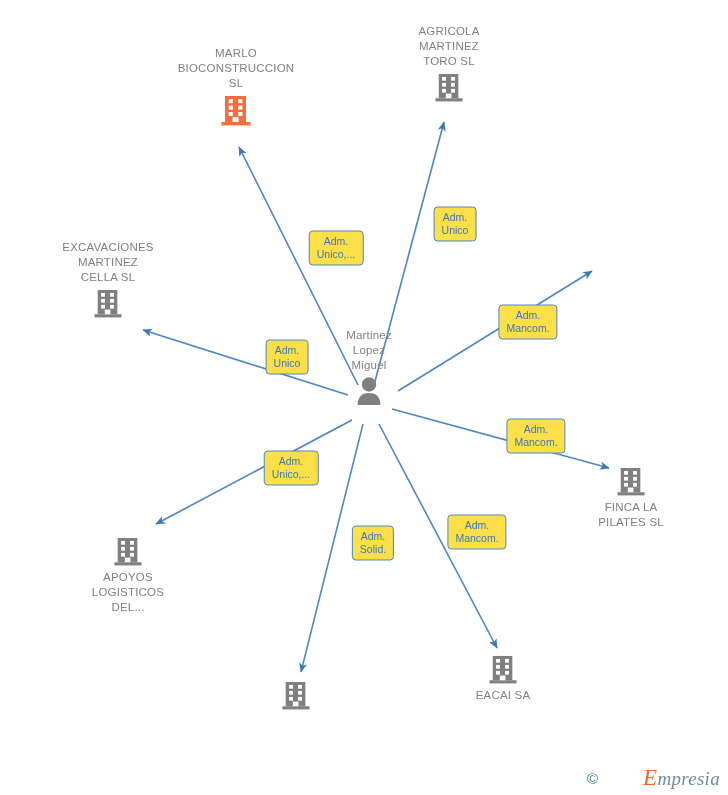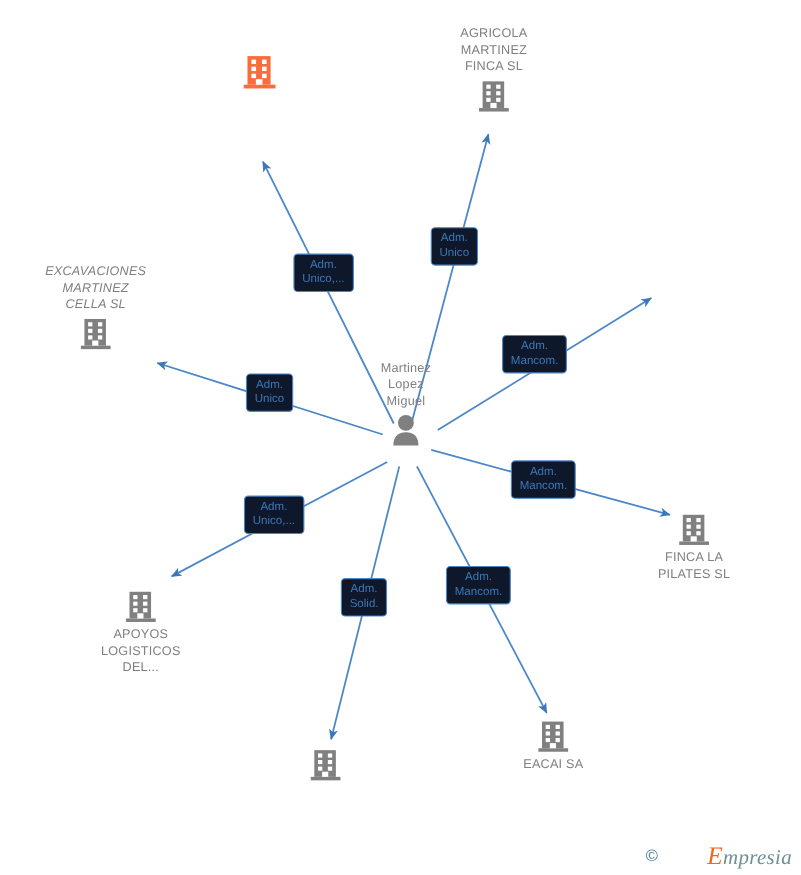--- a/index.html
+++ b/index.html
@@ -41,29 +41,30 @@
     line-height: 0;
   }
   .node .glyph svg { display: inline-block; }
   .node.label-below .glyph { margin-bottom: 3px; }
   .node.label-above .glyph { margin-top: 3px; }
 
   .edge-label {
     position: absolute;
     border: 1px solid #4a86c8;
     border-radius: 4px;
-    background: #0f172a;
+    background: #fde047;
     color: #3b78b8;
     font-size: 10.5px;
     line-height: 13px;
     text-align: center;
     padding: 3px 7px 4px 7px;
     white-space: pre-line;
     transform: translate(-50%, -50%);
     box-sizing: border-box;
+    margin-left: 42px;
   }
   .watermark {
     position: absolute;
     right: 8px;
     bottom: 4px;
     display: flex;
     align-items: center;
     gap: 5px;
   }
   .watermark .cmark {
@@ -100,56 +101,59 @@
         <line x1="398" y1="391" x2="592" y2="271" marker-end="url(#arrowhead)"></line>
         <line x1="348" y1="395" x2="143" y2="330" marker-end="url(#arrowhead)"></line>
         <line x1="392" y1="409" x2="609" y2="468" marker-end="url(#arrowhead)"></line>
         <line x1="352" y1="420" x2="156" y2="524" marker-end="url(#arrowhead)"></line>
         <line x1="363" y1="424" x2="301" y2="672" marker-end="url(#arrowhead)"></line>
         <line x1="379" y1="424" x2="497" y2="648" marker-end="url(#arrowhead)"></line>
       </g>
   </svg>
 
   <div class="node label-above" style="left:236px; top:46px;">
+    <div class="label">MARLO
+BIOCONSTRUCCION
+SL</div>
     <div class="glyph">
       <svg width="30" height="33" viewBox="0 0 30 33">
         <rect x="4" y="2" width="21" height="26" fill="#f96c3c"></rect>
         <rect x="0.5" y="28" width="29" height="3.4" fill="#f96c3c"></rect>
         <rect x="7.6" y="5.2" width="4.2" height="4" fill="#ffffff"></rect>
         <rect x="17.2" y="5.2" width="4.2" height="4" fill="#ffffff"></rect>
         <rect x="7.6" y="11.6" width="4.2" height="4" fill="#ffffff"></rect>
         <rect x="17.2" y="11.6" width="4.2" height="4" fill="#ffffff"></rect>
         <rect x="7.6" y="18" width="4.2" height="4" fill="#ffffff"></rect>
         <rect x="17.2" y="18" width="4.2" height="4" fill="#ffffff"></rect>
         <rect x="11.6" y="23" width="6" height="5" fill="#ffffff"></rect>
       </svg>
     </div>
   </div>
 
   <div class="node label-above" style="left:449px; top:24px;">
     <div class="label">AGRICOLA
 MARTINEZ
-FINCA  SL</div>
-    <div class="glyph">
-      <svg width="28" height="31" viewBox="0 0 30 33">
-        <rect x="4" y="2" width="21" height="26" fill="#808080"></rect>
-        <rect x="0.5" y="28" width="29" height="3.4" fill="#808080"></rect>
-        <rect x="7.6" y="5.2" width="4.2" height="4" fill="#ffffff"></rect>
-        <rect x="17.2" y="5.2" width="4.2" height="4" fill="#ffffff"></rect>
-        <rect x="7.6" y="11.6" width="4.2" height="4" fill="#ffffff"></rect>
-        <rect x="17.2" y="11.6" width="4.2" height="4" fill="#ffffff"></rect>
-        <rect x="7.6" y="18" width="4.2" height="4" fill="#ffffff"></rect>
-        <rect x="17.2" y="18" width="4.2" height="4" fill="#ffffff"></rect>
-        <rect x="11.6" y="23" width="6" height="5" fill="#ffffff"></rect>
-      </svg>
-    </div>
-  </div>
-
-
-  <div class="node label-above" style="left:87px; top:240px;font-style:italic;">
+TORO  SL</div>
+    <div class="glyph">
+      <svg width="28" height="31" viewBox="0 0 30 33">
+        <rect x="4" y="2" width="21" height="26" fill="#808080"></rect>
+        <rect x="0.5" y="28" width="29" height="3.4" fill="#808080"></rect>
+        <rect x="7.6" y="5.2" width="4.2" height="4" fill="#ffffff"></rect>
+        <rect x="17.2" y="5.2" width="4.2" height="4" fill="#ffffff"></rect>
+        <rect x="7.6" y="11.6" width="4.2" height="4" fill="#ffffff"></rect>
+        <rect x="17.2" y="11.6" width="4.2" height="4" fill="#ffffff"></rect>
+        <rect x="7.6" y="18" width="4.2" height="4" fill="#ffffff"></rect>
+        <rect x="17.2" y="18" width="4.2" height="4" fill="#ffffff"></rect>
+        <rect x="11.6" y="23" width="6" height="5" fill="#ffffff"></rect>
+      </svg>
+    </div>
+  </div>
+
+
+  <div class="node label-above" style="left:108px; top:240px;">
     <div class="label">EXCAVACIONES
 MARTINEZ
 CELLA  SL</div>
     <div class="glyph">
       <svg width="28" height="31" viewBox="0 0 30 33">
         <rect x="4" y="2" width="21" height="26" fill="#808080"></rect>
         <rect x="0.5" y="28" width="29" height="3.4" fill="#808080"></rect>
         <rect x="7.6" y="5.2" width="4.2" height="4" fill="#ffffff"></rect>
         <rect x="17.2" y="5.2" width="4.2" height="4" fill="#ffffff"></rect>
         <rect x="7.6" y="11.6" width="4.2" height="4" fill="#ffffff"></rect>

